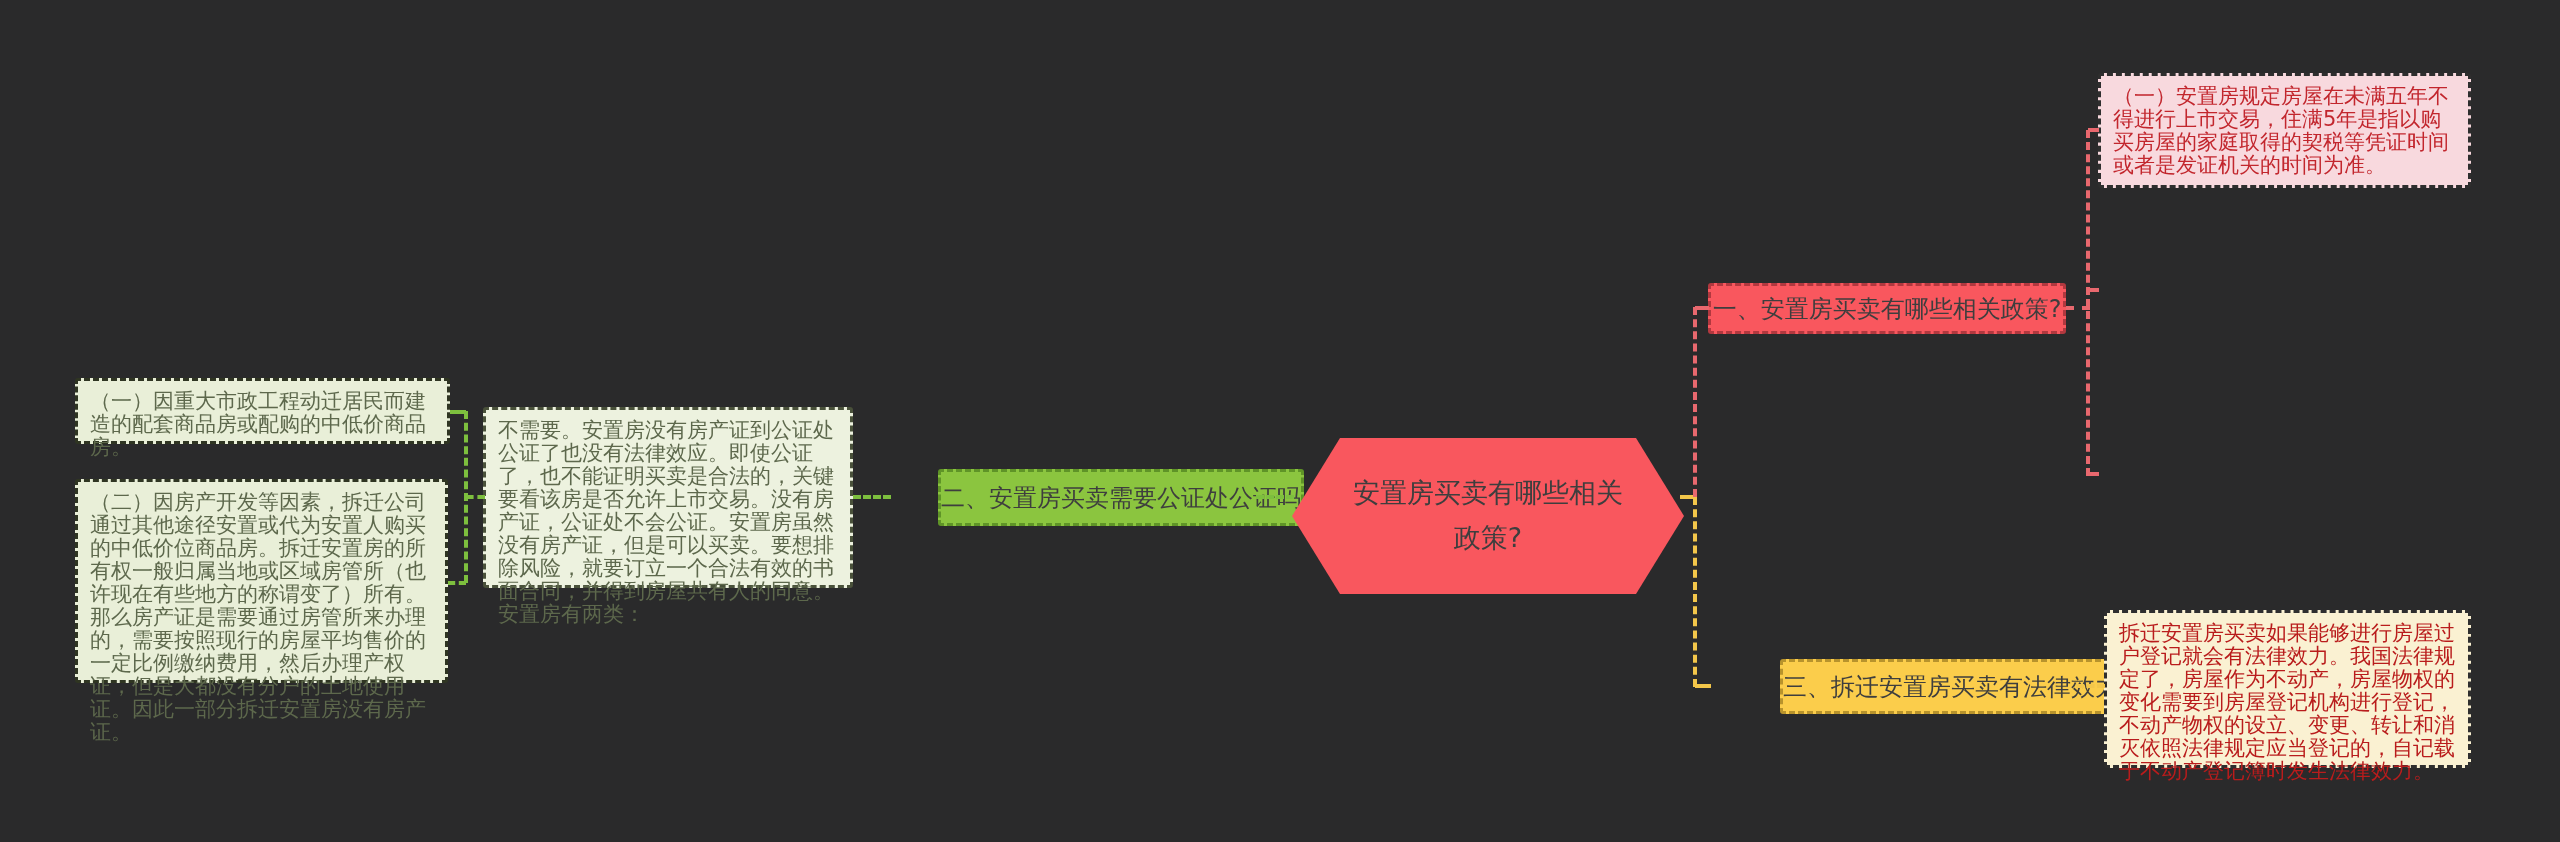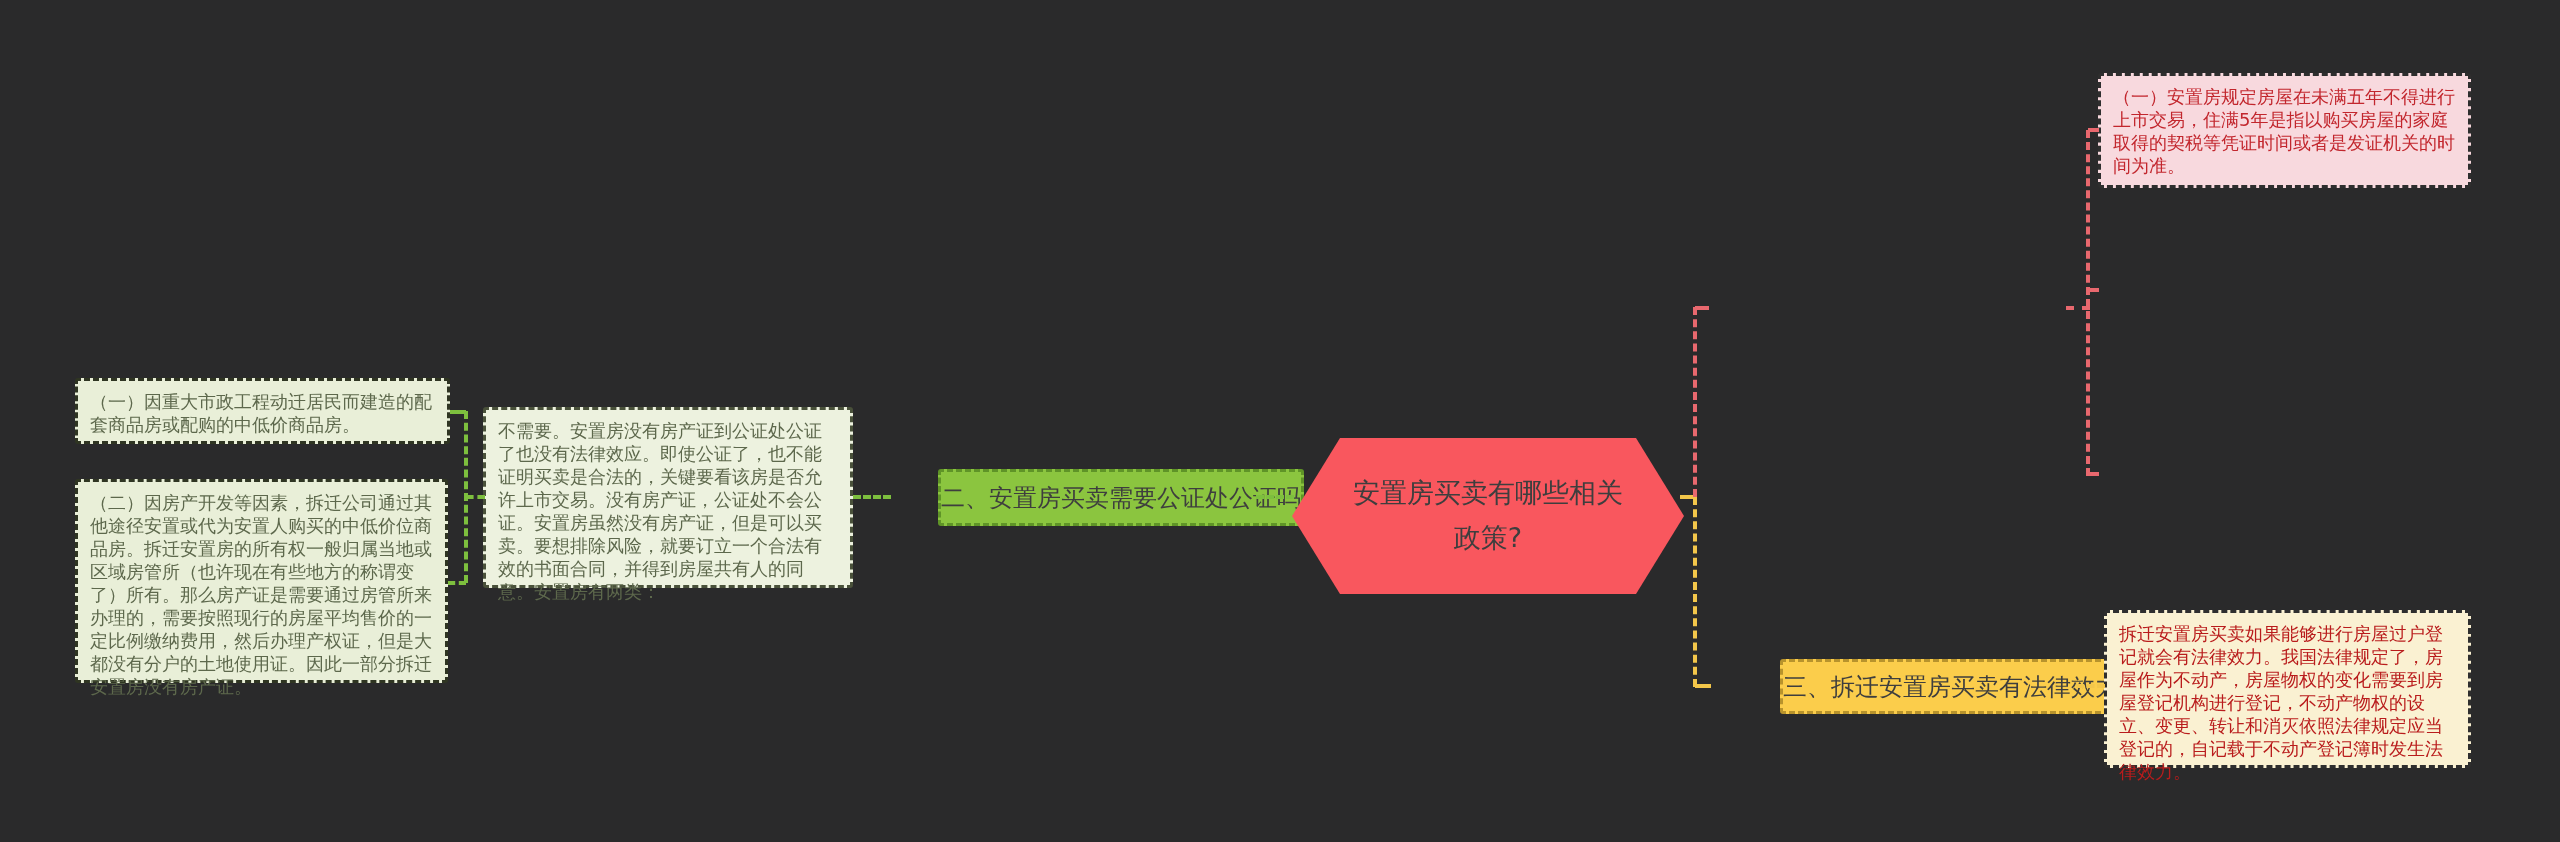--- a/index.html
+++ b/index.html
@@ -3,21 +3,21 @@
 <meta charset="utf-8">
 <style>
   html,body{margin:0;padding:0;background:#2a2a2b;}
   .canvas{
     position:relative;width:2560px;height:842px;background:#2a2a2b;overflow:hidden;
     font-family:"DejaVu Sans","Liberation Sans",sans-serif;
   }
   
   .leaf{
     position:absolute;box-sizing:border-box;
-    font-size:18px;line-height:23px;letter-spacing:0;
+    font-size:21px;line-height:23px;letter-spacing:0;
     padding:9px 12px;border-radius:3px;word-break:break-all;text-align:left;
   }
   .leaf.green{background:#e9efd8;color:#5d684c;border:3px dashed #2f3522;}
   .leaf.paper{background:#edf2df;color:#5d684c;border:3px dashed #49513a;}
   .leaf.pink{background:#f8d9de;color:#c2262d;border:3px dashed #2e2e2e;}
   .leaf.cream{background:#faf1d2;color:#b91c1c;border:3px dashed #2e2e2e;}
   
   .node{
     position:absolute;box-sizing:border-box;display:flex;align-items:center;justify-content:center;
     font-size:24px;color:#3e3e3e;border-radius:3px;white-space:nowrap;
@@ -46,20 +46,21 @@
   <div class="leaf green" style="left:75px;top:378px;width:375px;height:66px;">（一）因重大市政工程动迁居民而建造的配套商品房或配购的中低价商品房。</div>
 
   <div class="leaf green" style="left:75px;top:479px;width:373px;height:204px;">（二）因房产开发等因素，拆迁公司通过其他途径安置或代为安置人购买的中低价位商品房。拆迁安置房的所有权一般归属当地或区域房管所（也许现在有些地方的称谓变了）所有。那么房产证是需要通过房管所来办理的，需要按照现行的房屋平均售价的一定比例缴纳费用，然后办理产权证，但是大都没有分户的土地使用证。因此一部分拆迁安置房没有房产证。</div>
 
   <div class="leaf paper" style="left:483px;top:407px;width:370px;height:181px;">不需要。安置房没有房产证到公证处公证了也没有法律效应。即使公证了，也不能证明买卖是合法的，关键要看该房是否允许上市交易。没有房产证，公证处不会公证。安置房虽然没有房产证，但是可以买卖。要想排除风险，就要订立一个合法有效的书面合同，并得到房屋共有人的同意。安置房有两类：</div>
 
   <div class="node greenbar" style="left:890px;top:469px;width:366px;height:57px;">二、安置房买卖需要公证处公证吗</div>
 
   <div class="central" style="left:1292px;top:438px;width:392px;height:156px;">安置房买卖有哪些相关政策?</div>
 
+  <div class="node red" style="left:1708px;top:283px;width:358px;height:51px;">一、安置房买卖有哪些相关政策?</div>
 
   <div class="node yellow" style="left:1780px;top:659px;width:366px;height:55px;">三、拆迁安置房买卖有法律效力吗</div>
 
   <div class="leaf pink" style="left:2098px;top:73px;width:373px;height:115px;">（一）安置房规定房屋在未满五年不得进行上市交易，住满5年是指以购买房屋的家庭取得的契税等凭证时间或者是发证机关的时间为准。</div>
 
 
 
   <div class="leaf cream" style="left:2104px;top:610px;width:367px;height:158px;">拆迁安置房买卖如果能够进行房屋过户登记就会有法律效力。我国法律规定了，房屋作为不动产，房屋物权的变化需要到房屋登记机构进行登记，不动产物权的设立、变更、转让和消灭依照法律规定应当登记的，自记载于不动产登记簿时发生法律效力。</div>
 
   <div class="vline" style="left:464px;top:411px;height:172px;"></div>

